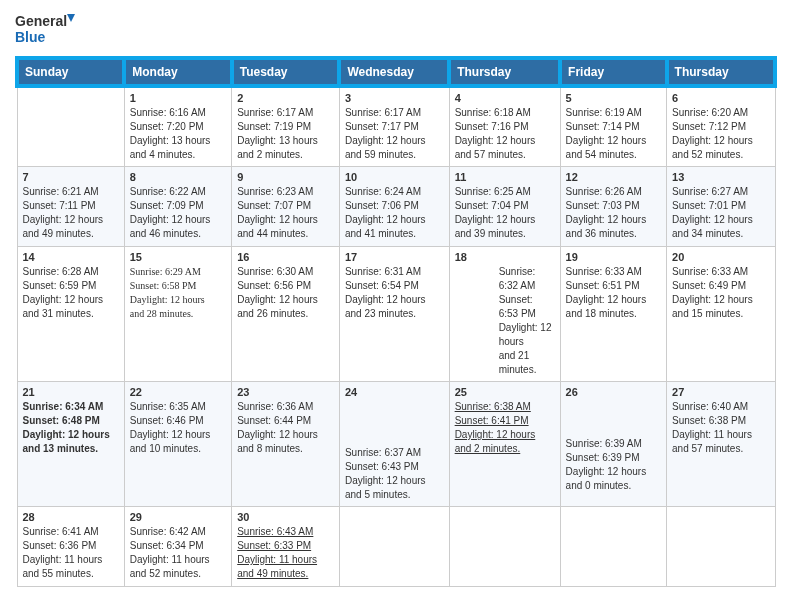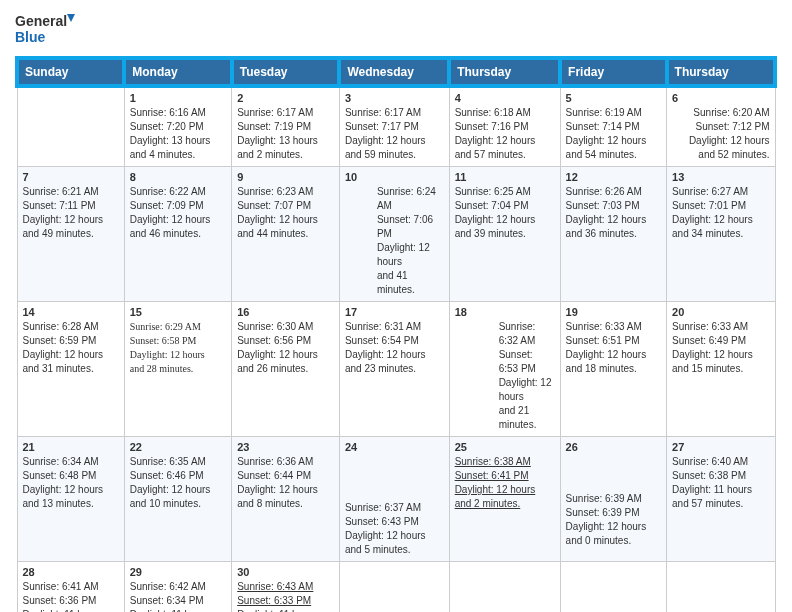--- a/index.html
+++ b/index.html
@@ -141,21 +141,21 @@
           </td>
           <td>
             <span class="day-num">5</span>
             <div class="day-info" style="white-space: pre-line;">Sunrise: 6:19 AM
 Sunset: 7:14 PM
 Daylight: 12 hours
 and 54 minutes.</div>
           </td>
           <td>
             <span class="day-num">6</span>
-            <div class="day-info" style="white-space: pre-line; text-align: right;">Sunrise: 6:20 AM
+            <div class="day-info" style="white-space: pre-line;">Sunrise: 6:20 AM
 Sunset: 7:12 PM
 Daylight: 12 hours
 and 52 minutes.</div>
           </td>
         </tr>
         <tr>
           <td>
             <span class="day-num">7</span>
             <div class="day-info" style="white-space: pre-line;">Sunrise: 6:21 AM
 Sunset: 7:11 PM
@@ -171,21 +171,21 @@
           </td>
           <td>
             <span class="day-num">9</span>
             <div class="day-info" style="white-space: pre-line;">Sunrise: 6:23 AM
 Sunset: 7:07 PM
 Daylight: 12 hours
 and 44 minutes.</div>
           </td>
           <td>
             <span class="day-num">10</span>
-            <div class="day-info" style="white-space: pre-line; margin-left: 32px;">Sunrise: 6:24 AM
+            <div class="day-info" style="white-space: pre-line;">Sunrise: 6:24 AM
 Sunset: 7:06 PM
 Daylight: 12 hours
 and 41 minutes.</div>
           </td>
           <td>
             <span class="day-num">11</span>
             <div class="day-info" style="white-space: pre-line;">Sunrise: 6:25 AM
 Sunset: 7:04 PM
 Daylight: 12 hours
 and 39 minutes.</div>
@@ -252,21 +252,21 @@
             <span class="day-num">20</span>
             <div class="day-info" style="white-space: pre-line;">Sunrise: 6:33 AM
 Sunset: 6:49 PM
 Daylight: 12 hours
 and 15 minutes.</div>
           </td>
         </tr>
         <tr>
           <td>
             <span class="day-num">21</span>
-            <div class="day-info" style="white-space: pre-line;">Sunrise: 6:34 AM
+            <div class="day-info" style="white-space: pre-line; font-weight: bold;">Sunrise: 6:34 AM
 Sunset: 6:48 PM
 Daylight: 12 hours
 and 13 minutes.</div>
           </td>
           <td>
             <span class="day-num">22</span>
             <div class="day-info" style="white-space: pre-line;">Sunrise: 6:35 AM
 Sunset: 6:46 PM
 Daylight: 12 hours
 and 10 minutes.</div>

